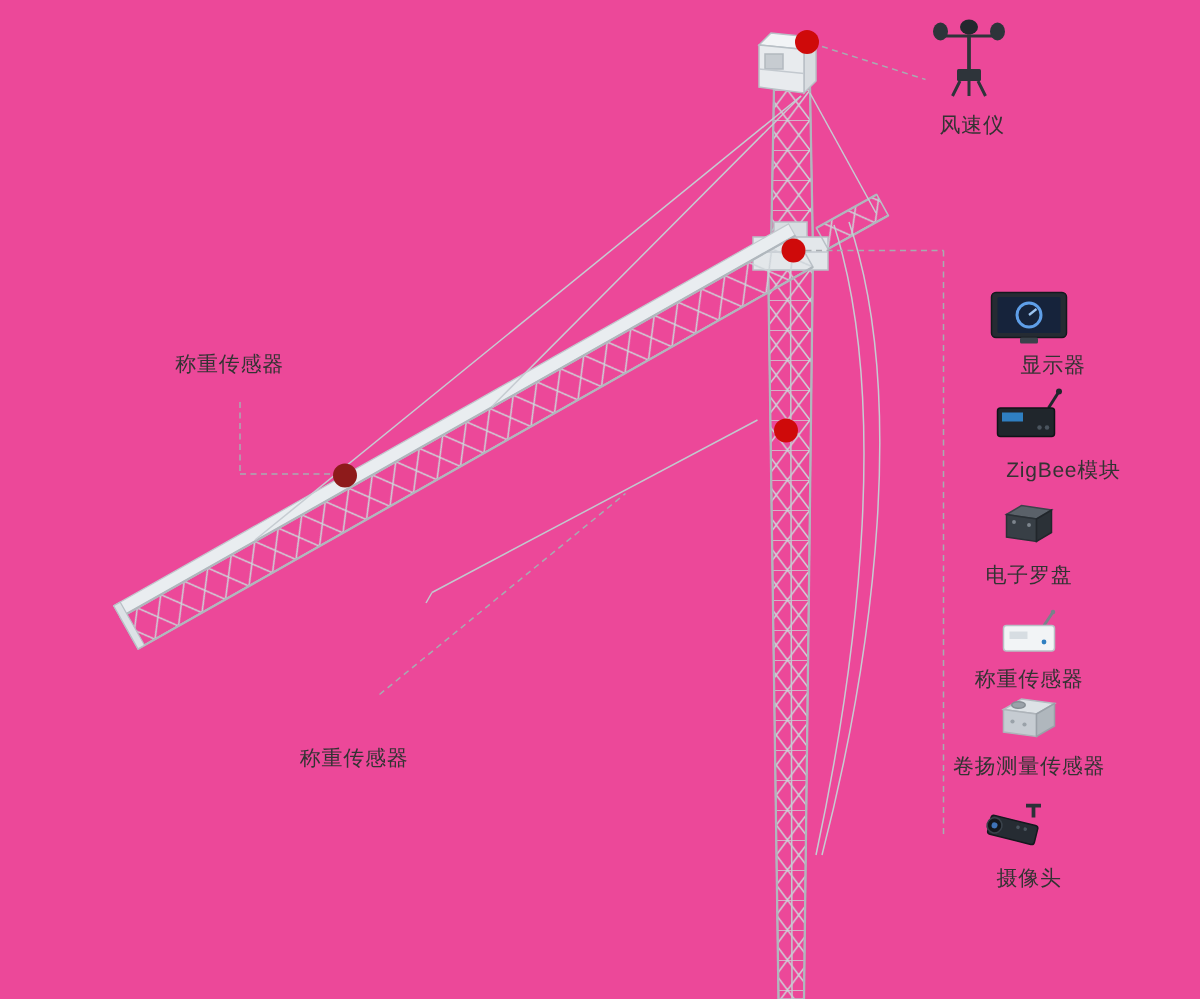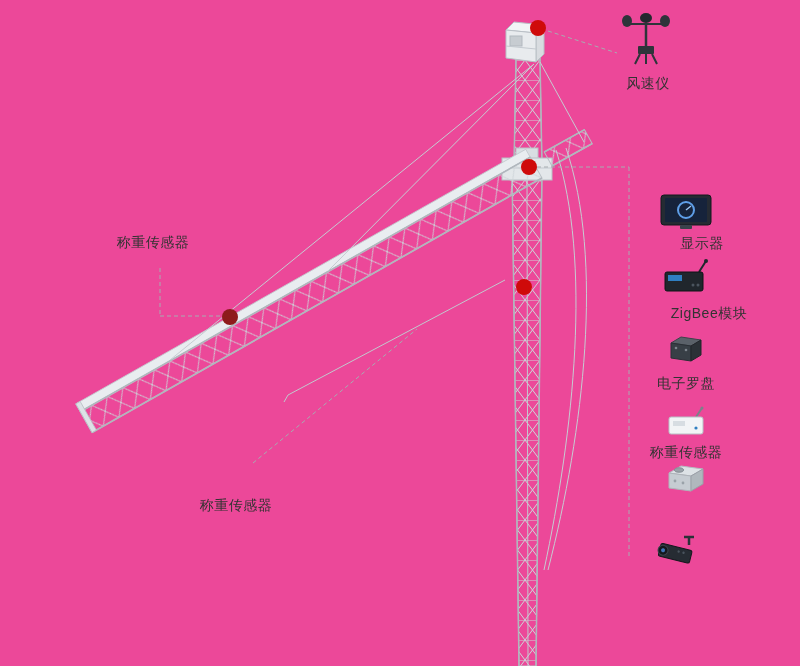--- a/index.html
+++ b/index.html
@@ -184,15 +184,17 @@
   <div class="label" style="left:192px;top:496px;width:88px;">称重传感器</div>
 
   <div class="label" style="left:632px;top:234px;width:140px;">显示器</div>
 
   <div class="label" style="left:639px;top:304px;width:140px;">ZigBee模块</div>
 
   <div class="label" style="left:616px;top:374px;width:140px;">电子罗盘</div>
 
   <div class="label" style="left:616px;top:443px;width:140px;">称重传感器</div>
 
-
+  <div class="label" style="left:616px;top:501px;width:140px;">卷扬测量传感器</div>
+
+  <div class="label" style="left:616px;top:576px;width:140px;">摄像头</div>
 
 </div>
 
 </body></html>

